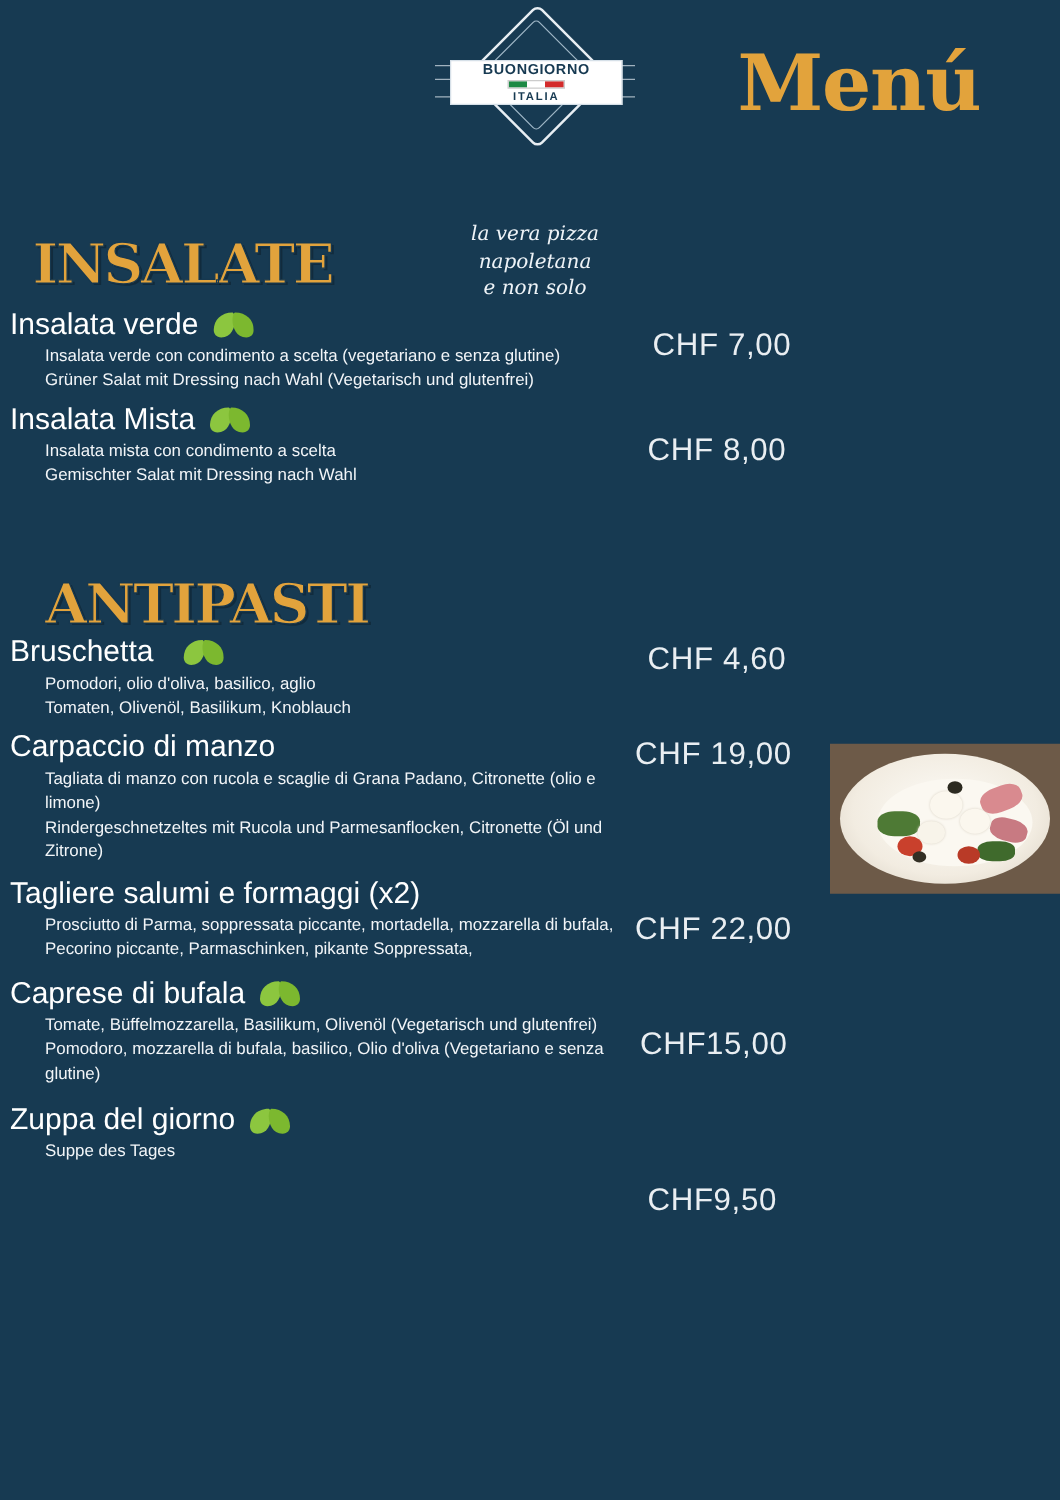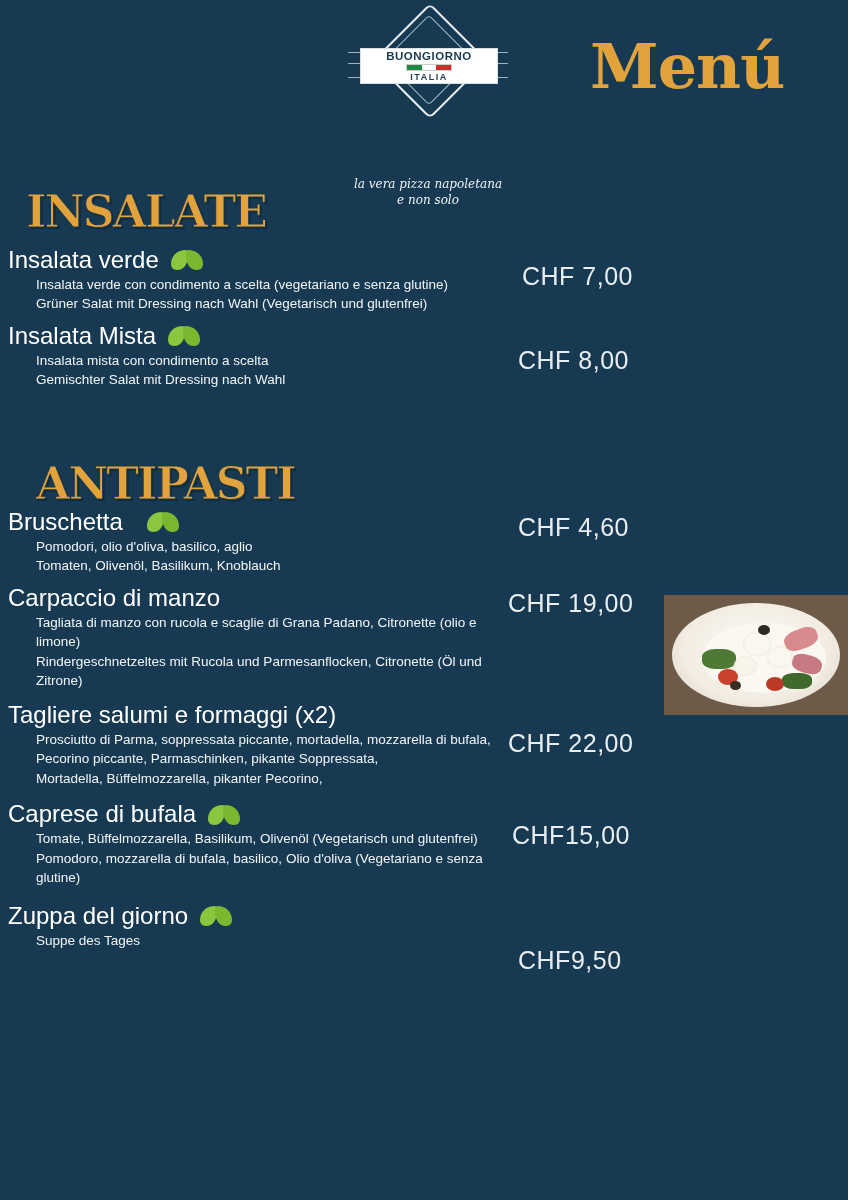--- a/index.html
+++ b/index.html
@@ -105,21 +105,21 @@
   .logo-sub {
     font-size: 9px;
     letter-spacing: 1.5px;
     font-weight: bold;
     color: #173a52;
   }
   .tagline {
     margin-top: 42px;
     font-family: "DejaVu Serif", serif;
     font-style: italic;
-    font-size: 12px;
+    font-size: 16px;
     line-height: 1.35;
     color: #eef3f7;
   }
   .menu-title {
     position: absolute;
     left: 590px;
     top: 30px;
     font-family: "DejaVu Serif", serif;
     font-weight: bold;
     font-size: 62px;
@@ -312,21 +312,20 @@
     </div>
     <div class="desc">Tagliata di manzo con rucola e scaglie di Grana Padano, Citronette (olio e limone)</div>
     <div class="desc">Rindergeschnetzeltes mit Rucola und Parmesanflocken, Citronette (Öl und Zitrone)</div>
   </div>
 
   <div class="item" style="margin-top:8px">
     <div class="item-row">
       <div class="item-name">Tagliere salumi e formaggi (x2)</div>
     </div>
     <div class="desc">Prosciutto di Parma, soppressata piccante, mortadella, mozzarella di bufala, Pecorino piccante, Parmaschinken, pikante Soppressata,</div>
-    <div class="desc">Mortadella, Büffelmozzarella, pikanter Pecorino,</div>
   </div>
 
   <div class="item" style="margin-top:10px">
     <div class="item-row">
       <div class="item-name">Caprese di bufala</div>
       <span class="leaf">
         <svg width="34" height="22" viewBox="0 0 34 22">
             <path d="M17 1C8 1 2 7 2 15c0 3 2 6 6 6 8 0 11-8 11-14 0-3-1-6-2-6z" fill="#8cc63f"></path>
             <path d="M19 1c9 0 15 6 15 14 0 3-2 6-6 6-8 0-11-8-11-14 0-3 1-6 2-6z" fill="#7cb82f"></path>
           </svg>

